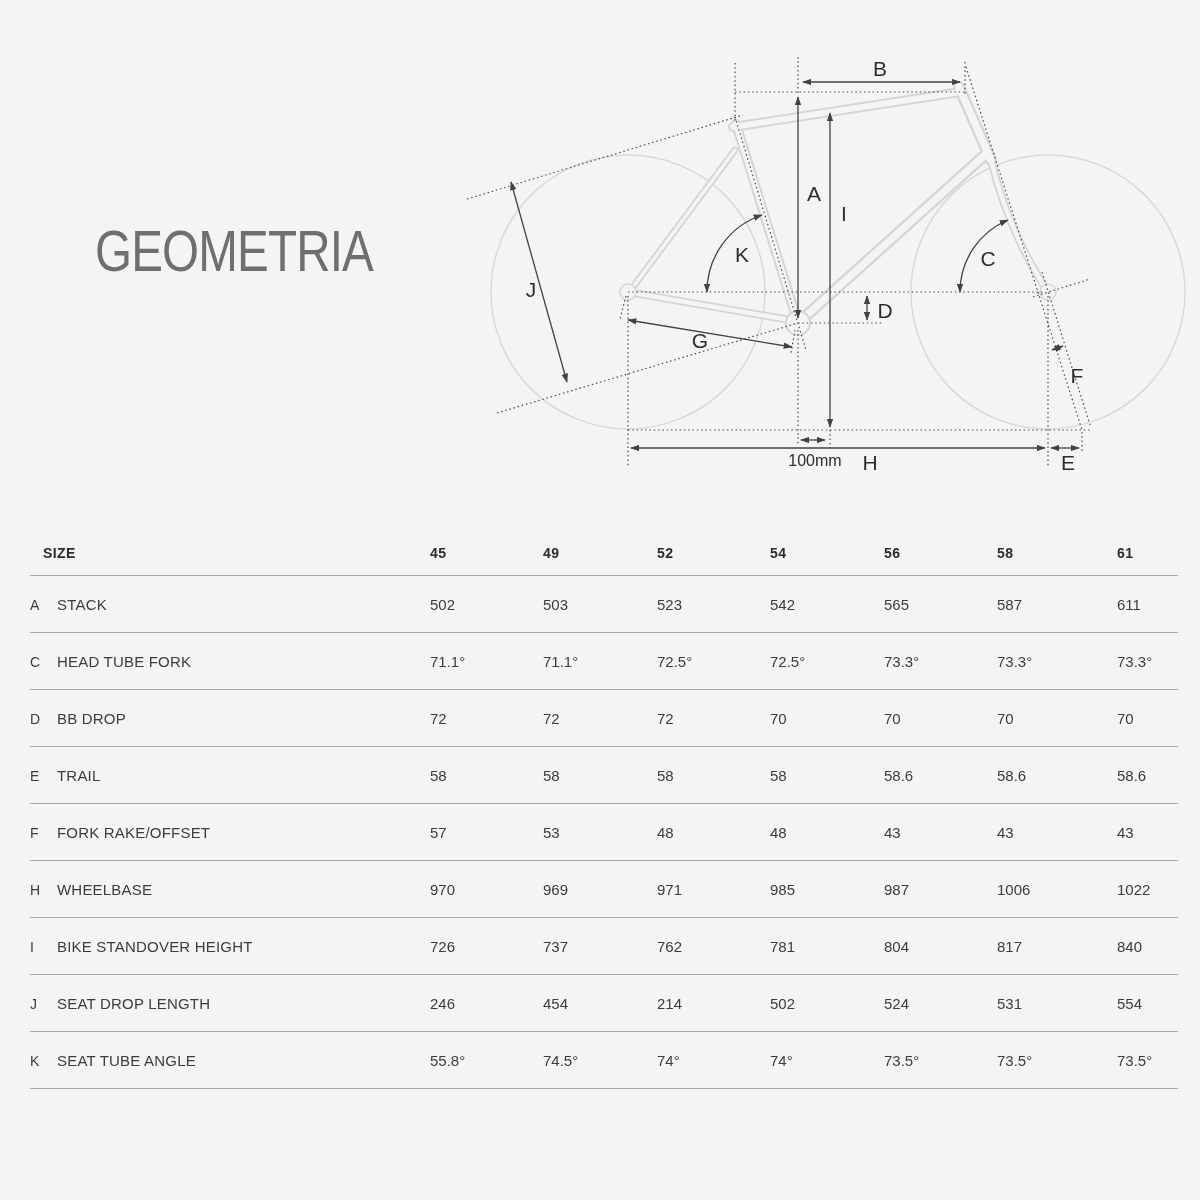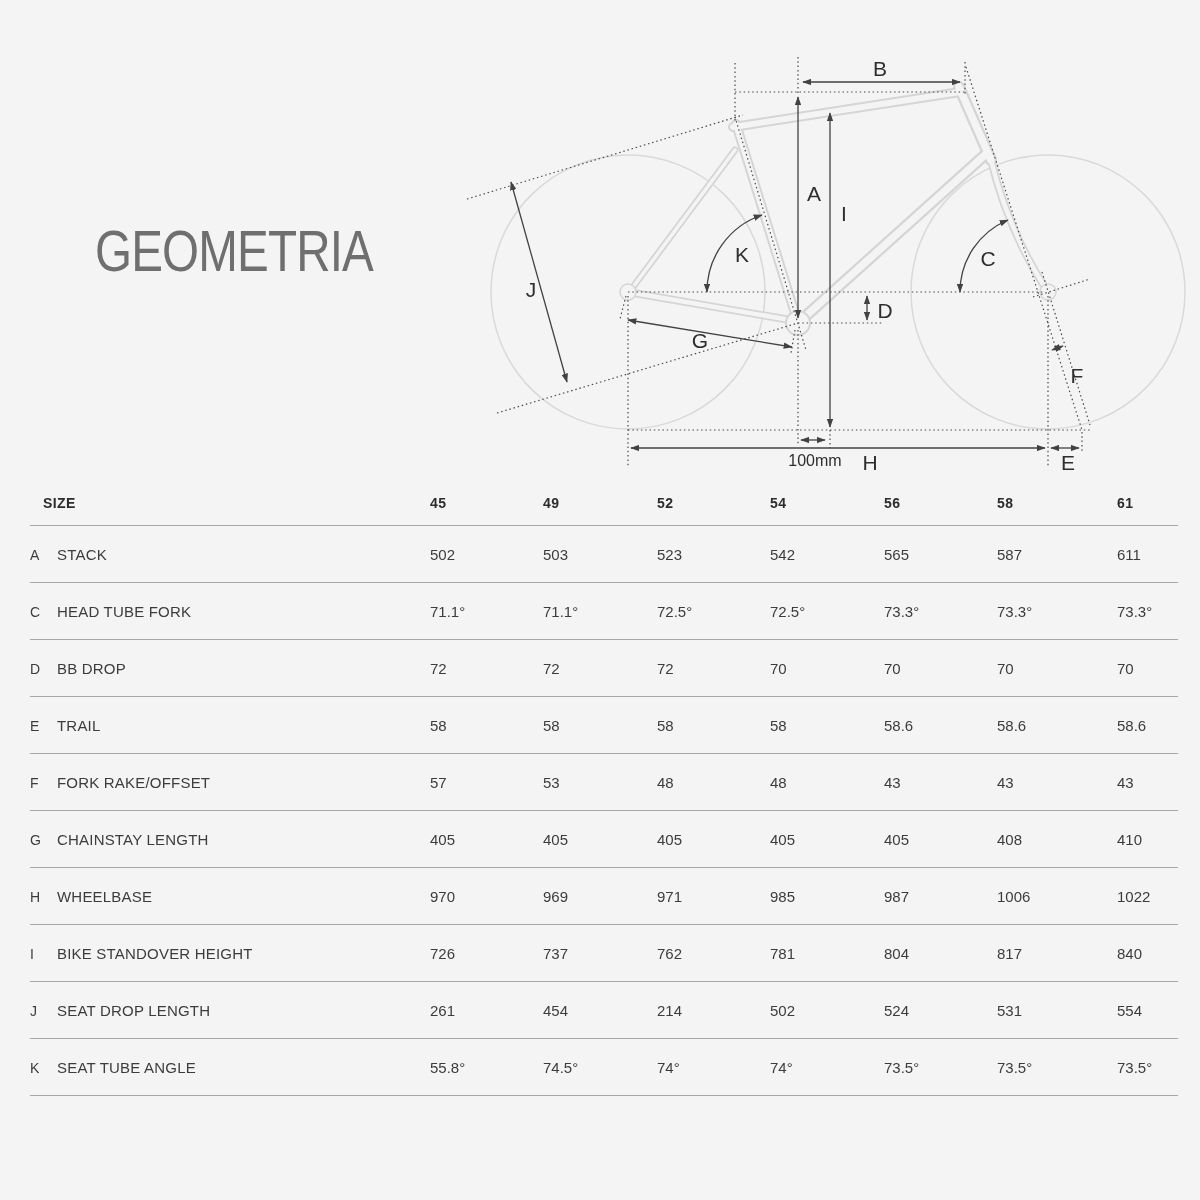--- a/index.html
+++ b/index.html
@@ -18,21 +18,21 @@
   #diagram{position:absolute;left:0;top:0;}
   .dot{stroke:#4a4a4a;stroke-width:1.2;stroke-dasharray:1.5 2.8;fill:none;}
   .dim{stroke:#424242;stroke-width:1.3;fill:none;}
   .frame-out{stroke:#d5d5d5;fill:none;stroke-linecap:round;}
   .frame-in{stroke:#f4f4f4;fill:none;stroke-linecap:round;}
   .wheel{stroke:#d9d9d9;stroke-width:1.5;fill:none;}
   .dlabel{fill:#2e2e2e;font-size:21px;text-anchor:middle;}
   .dnote{fill:#2e2e2e;font-size:16px;text-anchor:middle;}
 
   .geo-table{
-    position:absolute;left:30px;top:480px;width:1148px;
+    position:absolute;left:30px;top:530px;width:1148px;
     border-collapse:collapse;table-layout:fixed;
   }
   .geo-table th,.geo-table td{
     border-bottom:1px solid #a8a8a8;
     text-align:left;vertical-align:middle;
     padding:0;font-weight:normal;color:#3c3c3c;
     white-space:nowrap;overflow:hidden;
   }
   .geo-table thead th{height:45px;font-weight:bold;font-size:14px;color:#2c2c2c;letter-spacing:.4px;}
   .geo-table tbody td{height:56px;font-size:15px;}
@@ -204,30 +204,20 @@
       <td class="label-cell"><span class="row-letter">F</span><span class="row-label">FORK RAKE/OFFSET</span></td>
       <td>57</td>
       <td>53</td>
       <td>48</td>
       <td>48</td>
       <td>43</td>
       <td>43</td>
       <td>43</td>
     </tr>
     <tr>
-      <td class="label-cell"><span class="row-letter">G</span><span class="row-label">CHAINSTAY LENGTH</span></td>
-      <td>405</td>
-      <td>405</td>
-      <td>405</td>
-      <td>405</td>
-      <td>405</td>
-      <td>408</td>
-      <td>410</td>
-    </tr>
-    <tr>
       <td class="label-cell"><span class="row-letter">H</span><span class="row-label">WHEELBASE</span></td>
       <td>970</td>
       <td>969</td>
       <td>971</td>
       <td>985</td>
       <td>987</td>
       <td>1006</td>
       <td>1022</td>
     </tr>
     <tr>
@@ -235,21 +225,21 @@
       <td>726</td>
       <td>737</td>
       <td>762</td>
       <td>781</td>
       <td>804</td>
       <td>817</td>
       <td>840</td>
     </tr>
     <tr>
       <td class="label-cell"><span class="row-letter">J</span><span class="row-label">SEAT DROP LENGTH</span></td>
-      <td>261</td>
+      <td>246</td>
       <td>454</td>
       <td>214</td>
       <td>502</td>
       <td>524</td>
       <td>531</td>
       <td>554</td>
     </tr>
     <tr>
       <td class="label-cell"><span class="row-letter">K</span><span class="row-label">SEAT TUBE ANGLE</span></td>
       <td>55.8°</td>

